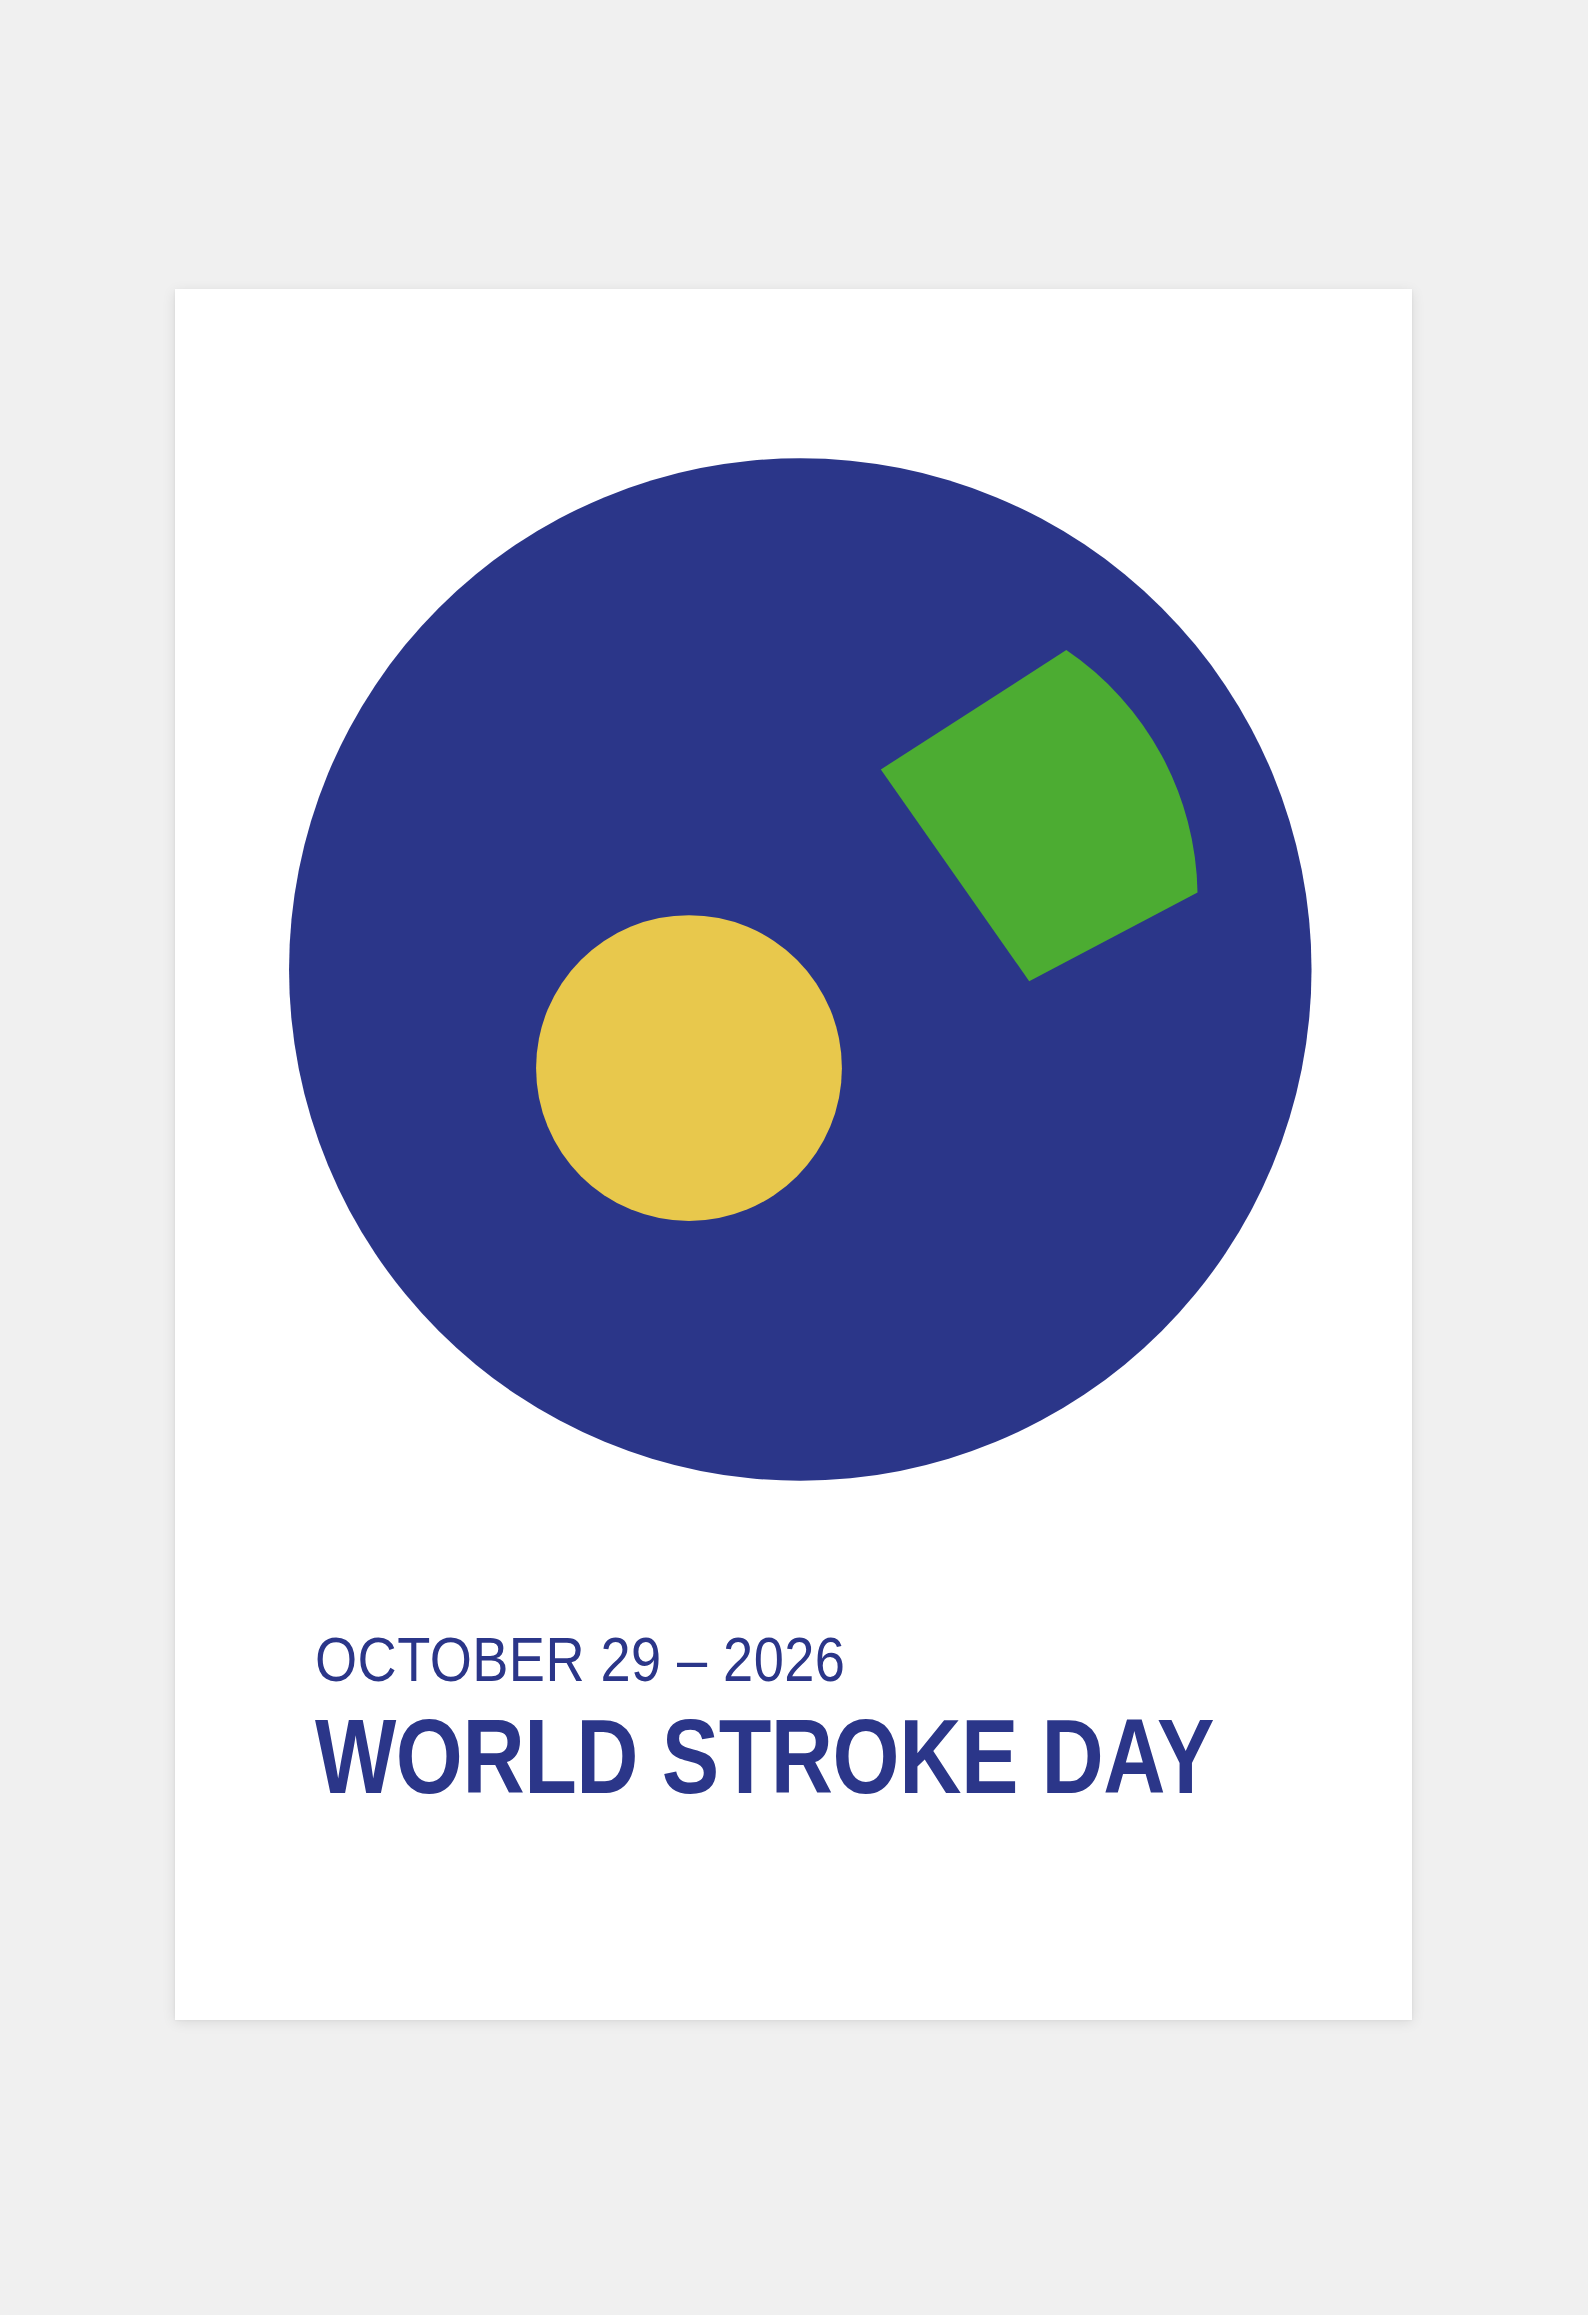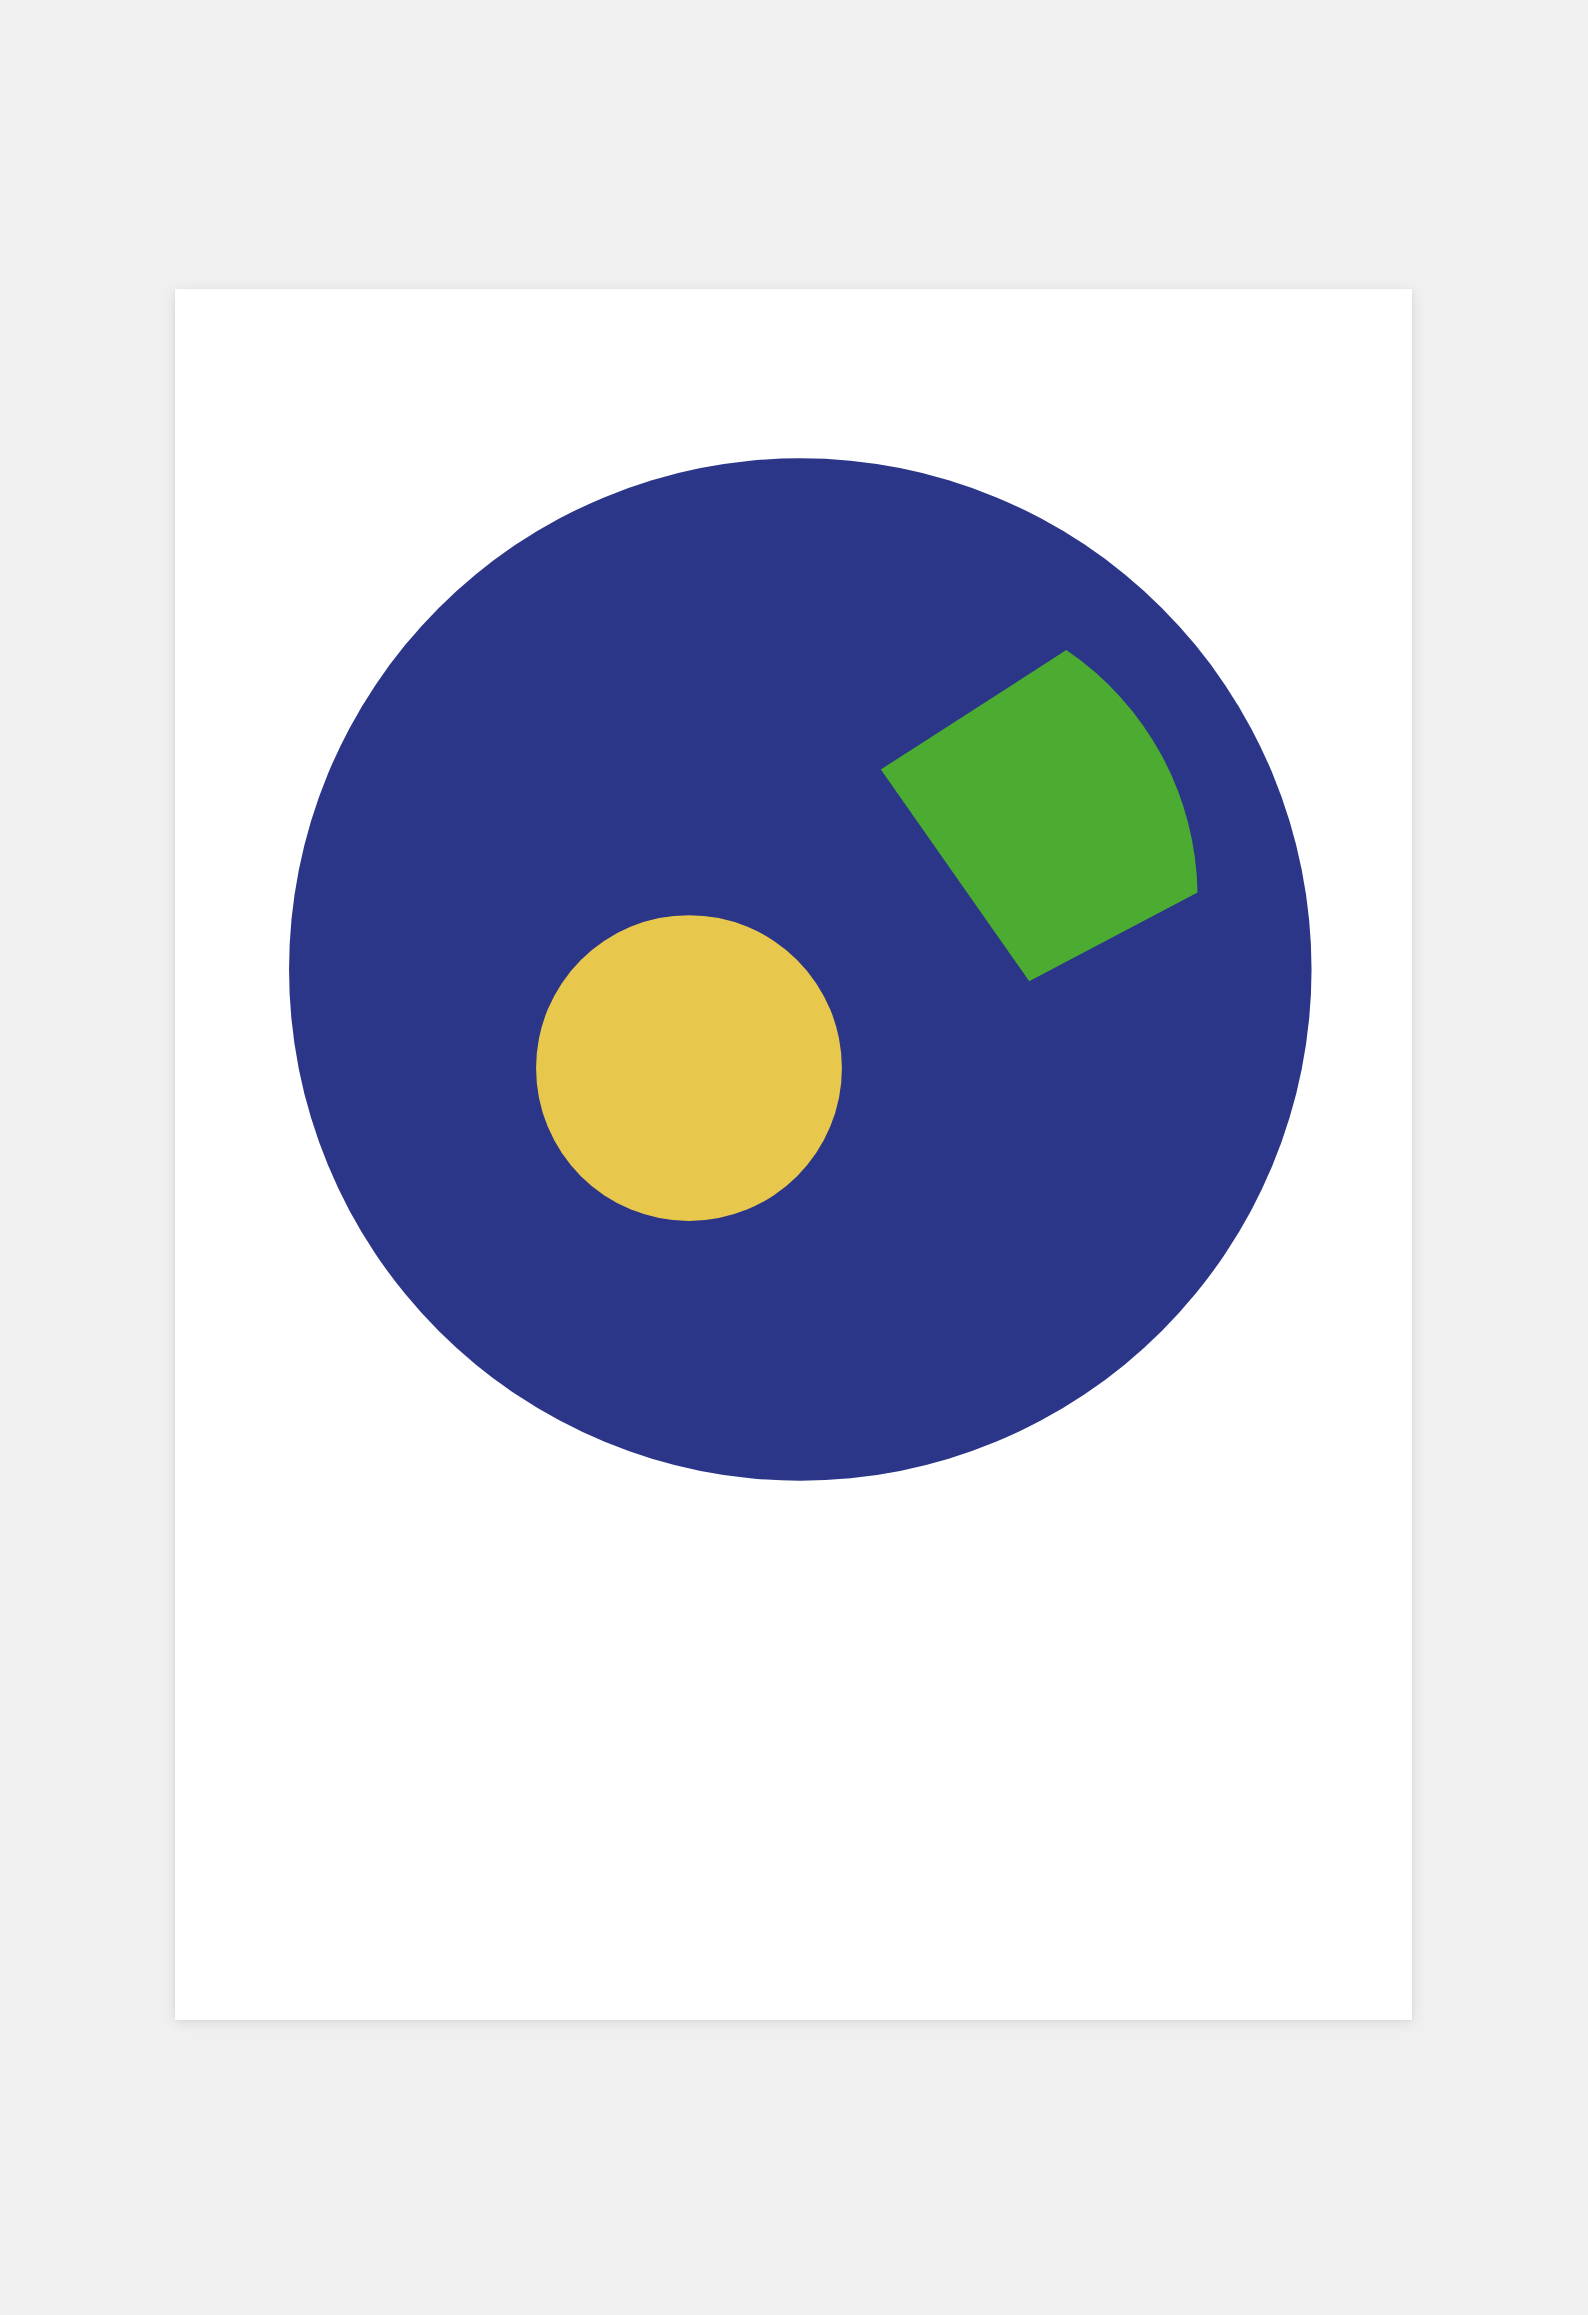--- a/index.html
+++ b/index.html
@@ -102,16 +102,20 @@
                  L 780 531
                  L 944 765
                  L 1130 667
                  A 330 330 0 0 0 985 399
                  Z" fill="#4cac32"></path>
 
         <circle cx="568" cy="861" r="169" fill="#e8c84c"></circle>
       </svg>
     </div>
 
+    <div id="typeblock">
+      <div class="date-line">OCTOBER 29 – 2026</div>
+      <div class="headline">WORLD STROKE DAY</div>
+    </div>
 
   </div>
 </div>
 
 
 </body></html>

